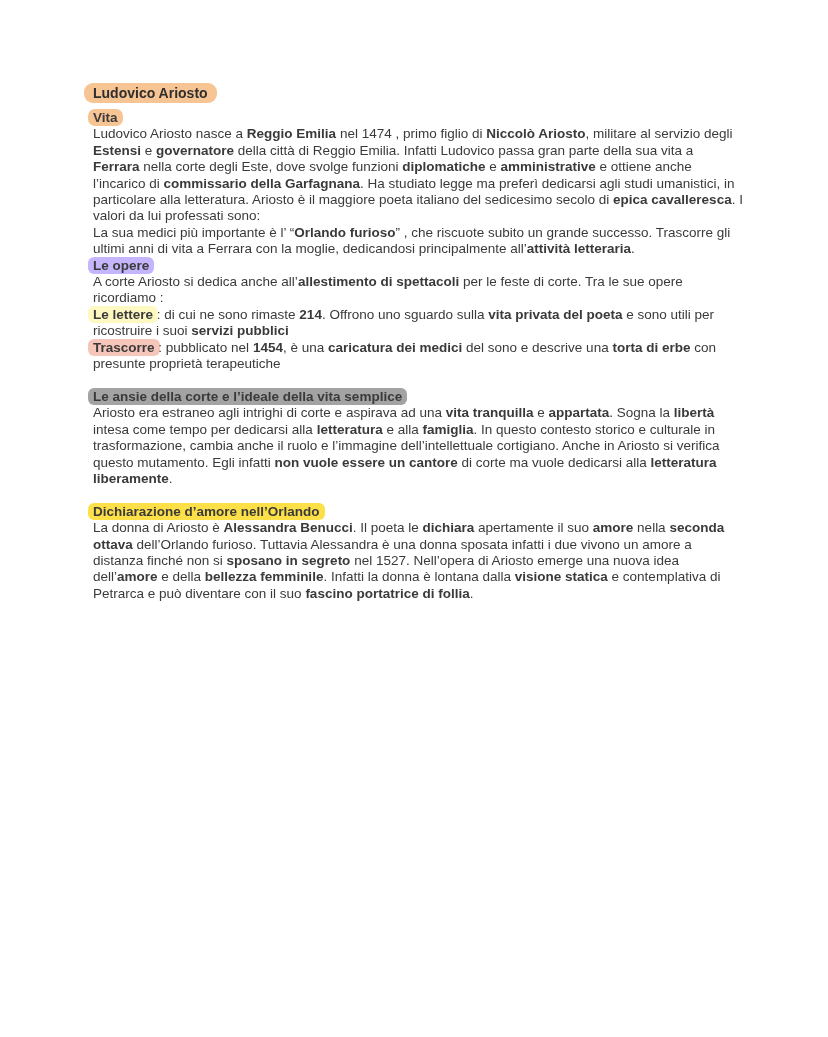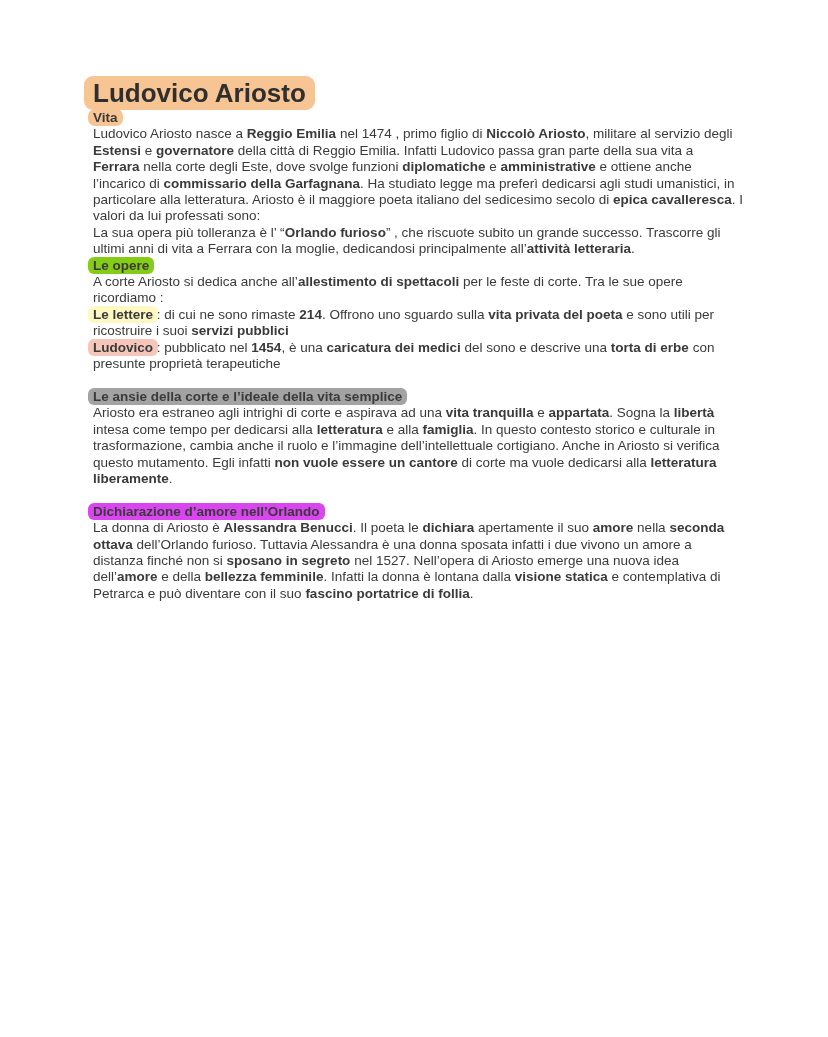--- a/index.html
+++ b/index.html
@@ -15,21 +15,21 @@
   .content {
     position: absolute;
     left: 93px;
     top: 80px;
     width: 650px;
     font-size: 13.5px;
     line-height: 16.4px;
     text-align: left;
   }
   h1.title {
-    font-size: 26px;
+    font-size: 14px;
     line-height: 26px;
     font-weight: bold;
     color: #2f2f2f;
     margin: 0 0 4px 0;
   }
   .heading { font-weight: bold; }
   .para { margin: 0; }
   .b { font-weight: bold; }
   .hl {
     border-radius: 6px;
@@ -61,25 +61,25 @@
   .spacer { height: 16.4px; }
 </style>
 </head>
 <body>
 
 <div class="page">
   <div class="content">
       <h1 class="title"><span class="hl hl-title" style="background-color: rgb(247, 196, 147);">Ludovico Ariosto</span></h1>
       <div class="heading"><span class="hl" style="background-color: rgb(247, 196, 147); border-radius: 7px;">Vita</span></div>
       <div class="para"><span>Ludovico Ariosto nasce a </span><span class="b">Reggio Emilia</span><span> nel 1474 , primo figlio di </span><span class="b">Niccolò Ariosto</span><span>, militare al servizio degli </span><span class="b">Estensi</span><span> e </span><span class="b">governatore</span><span> della città di Reggio Emilia. Infatti Ludovico passa gran parte della sua vita a </span><span class="b">Ferrara</span><span> nella corte degli Este, dove svolge funzioni </span><span class="b">diplomatiche</span><span> e </span><span class="b">amministrative</span><span> e ottiene anche l’incarico di </span><span class="b">commissario della Garfagnana</span><span>. Ha studiato legge ma preferì dedicarsi agli studi umanistici, in particolare alla letteratura. Ariosto è il maggiore poeta italiano del sedicesimo secolo di </span><span class="b">epica cavalleresca</span><span>. I valori da lui professati sono:</span></div>
-      <div class="para"><span>La sua opera più tolleranza è l’ “</span><span class="b">Orlando furioso</span><span>” , che riscuote subito un grande successo. Trascorre gli ultimi anni di vita a Ferrara con la moglie, dedicandosi principalmente all’</span><span class="b">attività letteraria</span><span>.</span></div>
-      <div class="heading"><span class="hl" style="background-color: #84cc16;">Le opere</span></div>
+      <div class="para"><span>La sua medici più importante è l’ “</span><span class="b">Orlando furioso</span><span>” , che riscuote subito un grande successo. Trascorre gli ultimi anni di vita a Ferrara con la moglie, dedicandosi principalmente all’</span><span class="b">attività letteraria</span><span>.</span></div>
+      <div class="heading"><span class="hl" style="background-color: #c4b5fd;">Le opere</span></div>
       <div class="para"><span>A corte Ariosto si dedica anche all’</span><span class="b">allestimento di spettacoli</span><span> per le feste di corte. Tra le sue opere ricordiamo :</span></div>
       <div class="para"><span class="b hl" style="background-color: #fef9c3;">Le lettere</span><span> : di cui ne sono rimaste </span><span class="b">214</span><span>. Offrono uno sguardo sulla </span><span class="b">vita privata del poeta</span><span> e sono utili per ricostruire i suoi </span><span class="b">servizi pubblici</span></div>
-      <div class="para"><span class="b hl" style="background-color: rgb(246, 198, 186);">Ludovico</span><span> : pubblicato nel </span><span class="b">1454</span><span>, è una </span><span class="b">caricatura dei medici</span><span> del sono e descrive una </span><span class="b">torta di erbe</span><span> con presunte proprietà terapeutiche</span></div>
+      <div class="para"><span class="b hl" style="background-color: rgb(246, 198, 186);">Trascorre</span><span> : pubblicato nel </span><span class="b">1454</span><span>, è una </span><span class="b">caricatura dei medici</span><span> del sono e descrive una </span><span class="b">torta di erbe</span><span> con presunte proprietà terapeutiche</span></div>
       <div class="spacer"></div>
       <div class="heading"><span class="hl" style="background-color: #a3a3a3;">Le ansie della corte e l’ideale della vita semplice</span></div>
       <div class="para"><span>Ariosto era estraneo agli intrighi di corte e aspirava ad una </span><span class="b">vita tranquilla</span><span> e </span><span class="b">appartata</span><span>. Sogna la </span><span class="b">libertà</span><span> intesa come tempo per dedicarsi alla </span><span class="b">letteratura</span><span> e alla </span><span class="b">famiglia</span><span>. In questo contesto storico e culturale in trasformazione, cambia anche il ruolo e l’immagine dell’intellettuale cortigiano. Anche in Ariosto si verifica questo mutamento. Egli infatti </span><span class="b">non vuole essere un cantore</span><span> di corte ma vuole dedicarsi alla </span><span class="b">letteratura liberamente</span><span>.</span></div>
       <div class="spacer"></div>
-      <div class="heading"><span class="hl" style="background-color: #d946ef;">Dichiarazione d’amore nell’Orlando</span></div>
+      <div class="heading"><span class="hl" style="background-color: #fde047;">Dichiarazione d’amore nell’Orlando</span></div>
       <div class="para"><span>La donna di Ariosto è </span><span class="b">Alessandra Benucci</span><span>. Il poeta le </span><span class="b">dichiara</span><span> apertamente il suo </span><span class="b">amore</span><span> nella </span><span class="b">seconda ottava</span><span> dell’Orlando furioso. Tuttavia Alessandra è una donna sposata infatti i due vivono un amore a distanza finché non si </span><span class="b">sposano in segreto</span><span> nel 1527. Nell’opera di Ariosto emerge una nuova idea dell’</span><span class="b">amore</span><span> e della </span><span class="b">bellezza femminile</span><span>. Infatti la donna è lontana dalla </span><span class="b">visione statica</span><span> e contemplativa di Petrarca e può diventare con il suo </span><span class="b">fascino portatrice di follia</span><span>.</span></div>
     </div>
 </div>
 
 </body></html>

